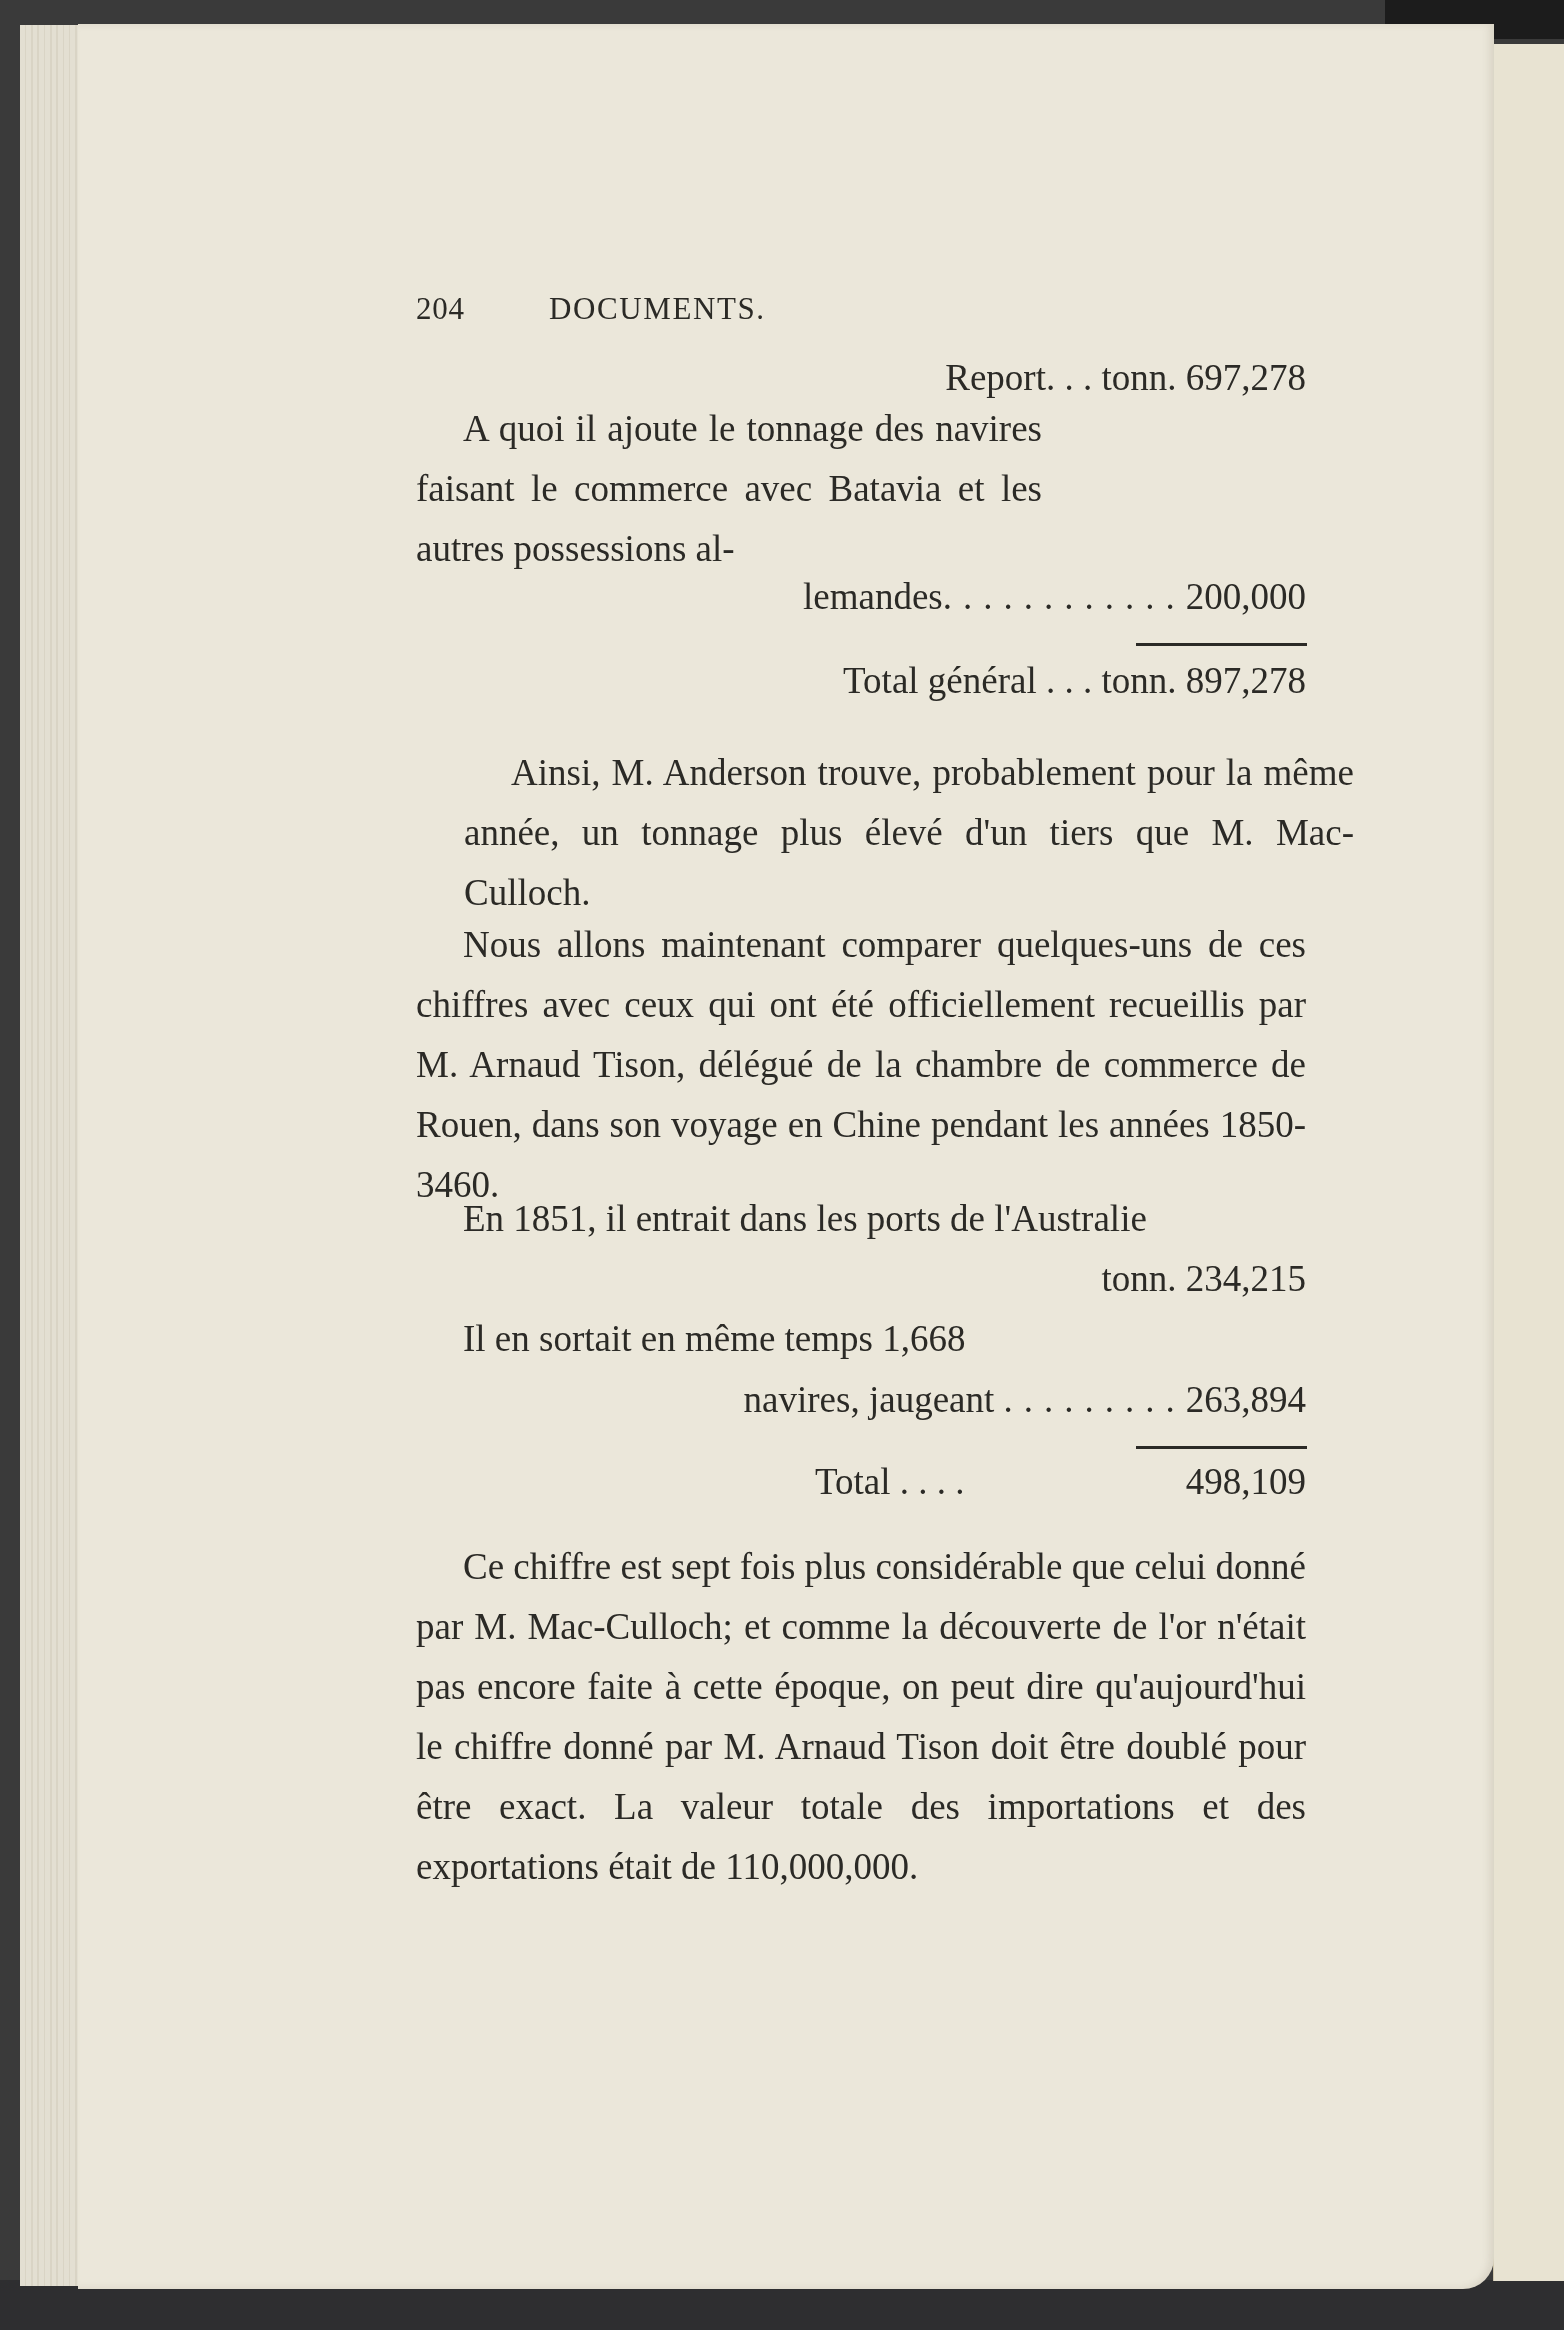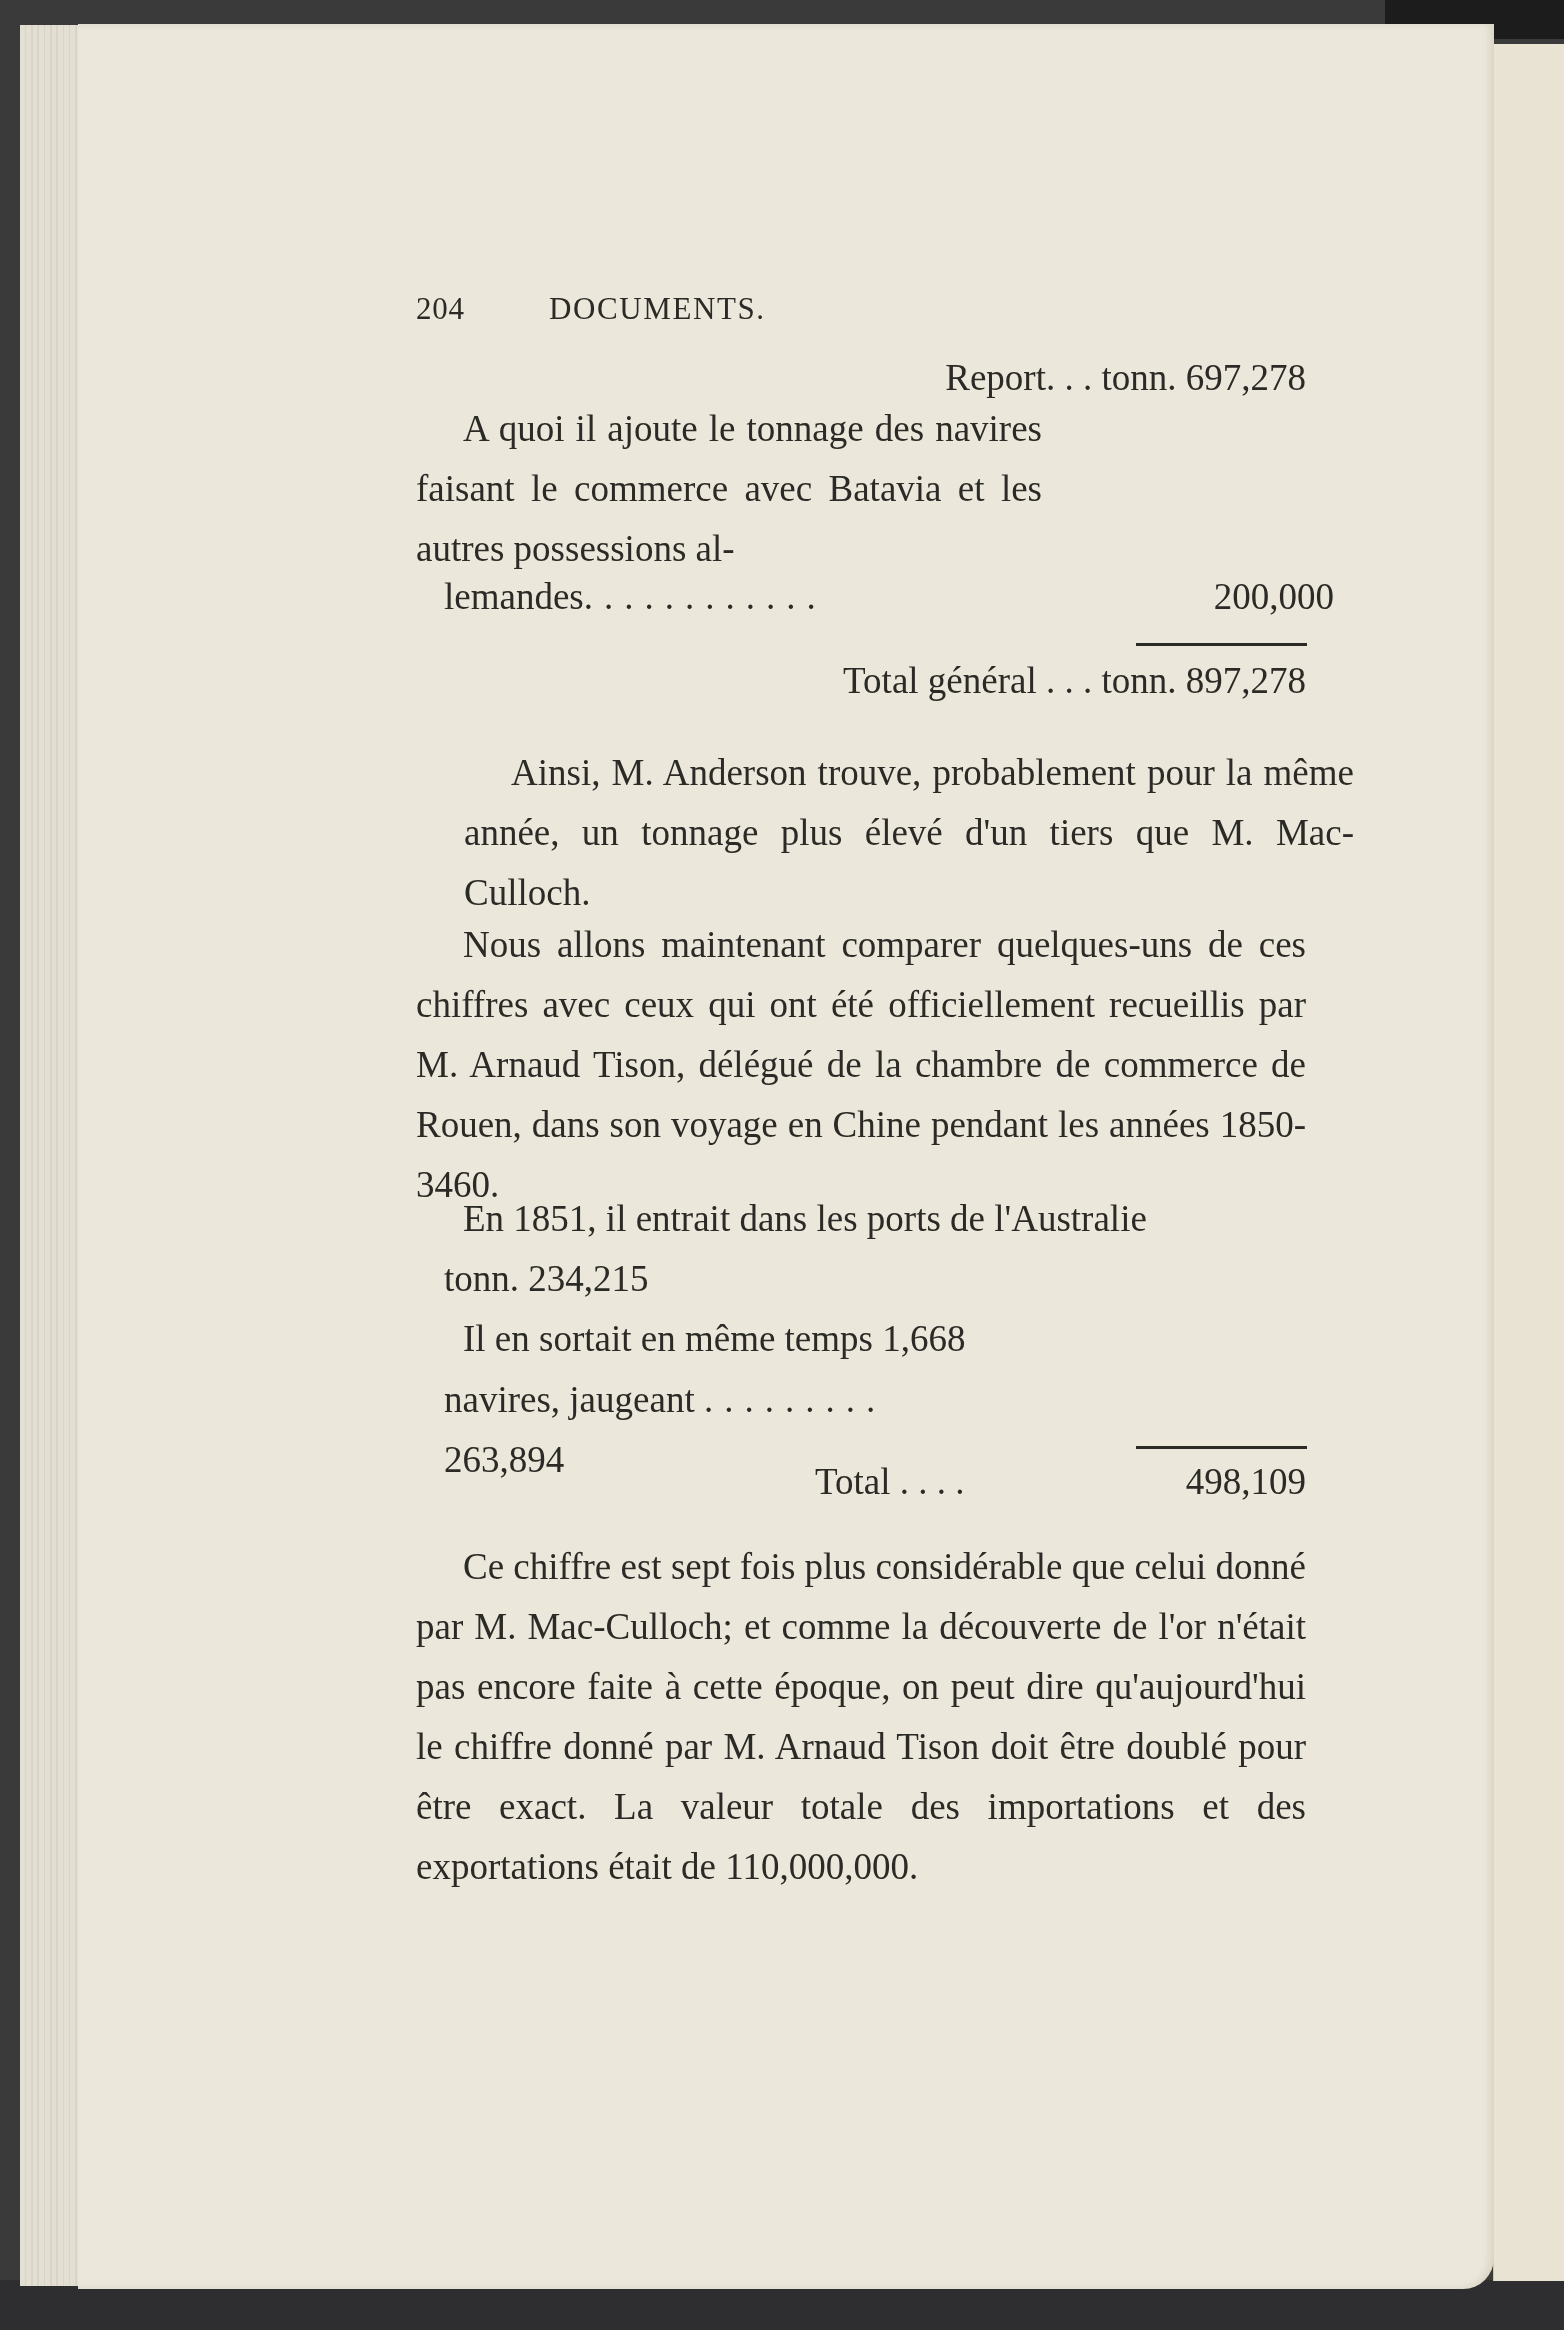--- a/index.html
+++ b/index.html
@@ -32,21 +32,21 @@
   .running-head {
     position:absolute; top:291px; left:0; width:563px;
     display:flex; align-items:baseline;
     font-family:"Liberation Serif",serif; font-size:31px; letter-spacing:0.8px;
   }
   .running-head .pageno { font-weight:normal; width:133px; }
   .running-head .title { letter-spacing:1.6px; }
 
   .row { position:absolute; left:0; width:890px; }
   .right { text-align:right; }
-  .ledger { display:flex; justify-content:space-between; align-items:baseline;margin-left:28px; }
+  .ledger { display:flex; justify-content:flex-end; align-items:baseline; }
   .num { white-space:nowrap; }
   .dots { letter-spacing:11px; }
   .rule { position:absolute; height:3.1px; background:#2b2a26; }
 
   .para {
     position:absolute; left:0; width:890px;
     text-align:justify; text-align-last:left;
     line-height:60px; text-indent:47px;
   }
   .narrow { width:626px; }
@@ -99,21 +99,21 @@
   </div>
   <div class="row ledger" style="top:1249px; line-height:60px;">
     <span class="num">
       <span>tonn.</span>
       <span>234,215</span>
     </span>
   </div>
   <div class="row" style="top:1309px; line-height:60px;">
     <span class="indent">Il en sortait en même temps 1,668</span>
   </div>
-  <div class="row ledger" style="top:1370px; line-height:60px;flex-direction:column;">
+  <div class="row ledger" style="top:1370px; line-height:60px;">
     <span>
       <span>navires, jaugeant</span>
       <span class="dots">.........</span>
     </span>
     <span class="num">263,894</span>
   </div>
   <div class="rule" style="top:1446px; left:720px; width:171px;"></div>
   <div class="row" style="top:1452px; line-height:60px;">
     <span style="position:absolute; left:399px;">Total . . . .</span>
     <span class="num" style="position:absolute; right:0;text-align:center;">498,109</span>

